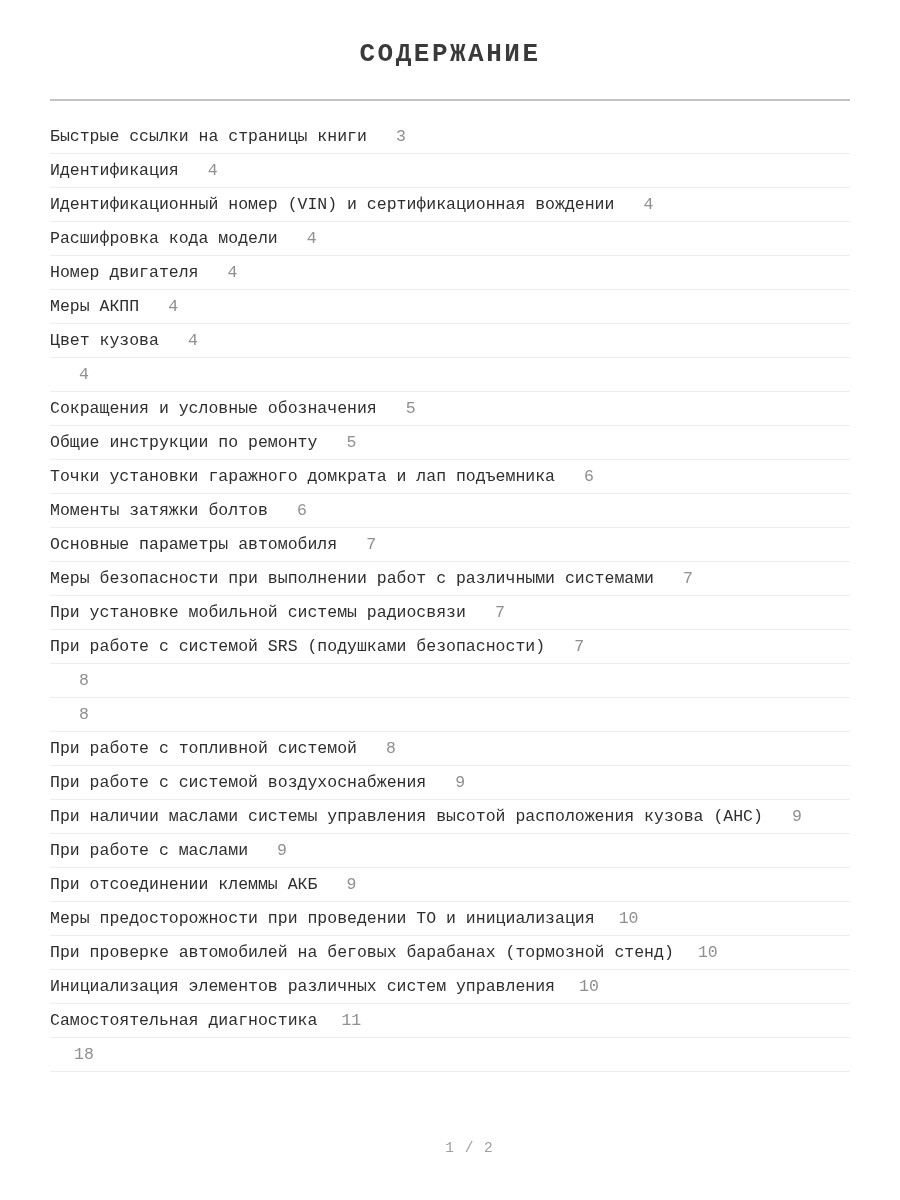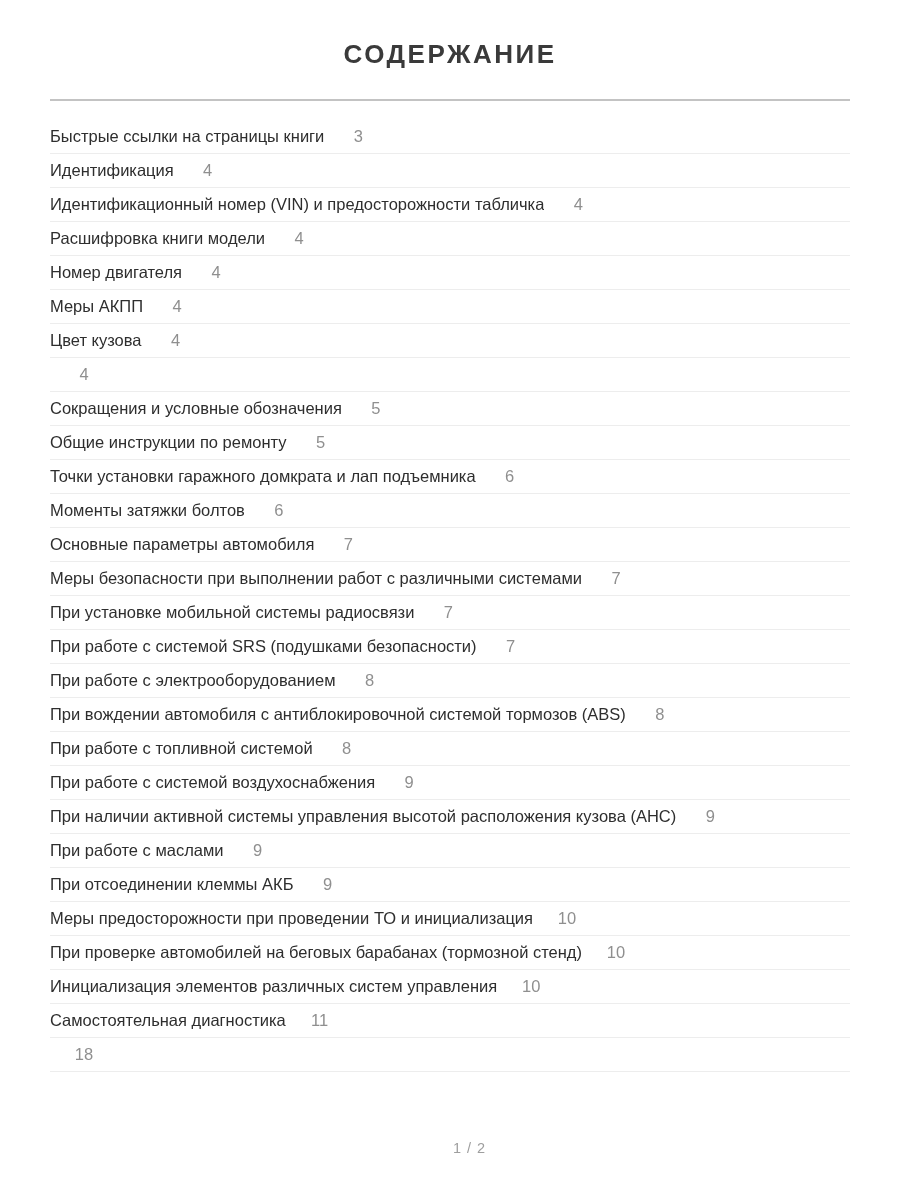--- a/index.html
+++ b/index.html
@@ -11,21 +11,21 @@
     --c-header-divider:#c3c3c3;
     --c-pagination:#9e9e9e;
   }
   *{margin:0;padding:0;box-sizing:border-box;}
   html,body{
     width:900px;height:1200px;overflow:hidden;
     background:var(--c-bg);
     font-family:"Liberation Sans", sans-serif;
   }
   .page{
-    width:900px;height:1200px;position:relative;background:var(--c-bg);
+    width:900px;height:1200px;position:relative;background:var(--c-bg);font-family:Liberation Mono, monospace;
   }
   .title{
     padding-top:40px;
     text-align:center;
     font-size:26px;
     font-weight:700;
     letter-spacing:2.5px;
     color:var(--c-title);
     line-height:28px;
   }
@@ -80,26 +80,26 @@
     <span class="toc-label">Быстрые ссылки на страницы книги</span>
     <span class="toc-page">3</span>
   </div>
 
   <div class="toc-row">
     <span class="toc-label">Идентификация</span>
     <span class="toc-page">4</span>
   </div>
 
   <div class="toc-row">
-    <span class="toc-label">Идентификационный номер (VIN) и предосторожности табличка</span>
-    <span class="toc-page">4</span>
-  </div>
-
-  <div class="toc-row">
-    <span class="toc-label">Расшифровка книги модели</span>
+    <span class="toc-label">Идентификационный номер (VIN) и сертификационная вождении</span>
+    <span class="toc-page">4</span>
+  </div>
+
+  <div class="toc-row">
+    <span class="toc-label">Расшифровка кода модели</span>
     <span class="toc-page">4</span>
   </div>
 
   <div class="toc-row">
     <span class="toc-label">Номер двигателя</span>
     <span class="toc-page">4</span>
   </div>
 
   <div class="toc-row">
     <span class="toc-label">Меры АКПП</span>
@@ -149,41 +149,39 @@
     <span class="toc-label">При установке мобильной системы радиосвязи</span>
     <span class="toc-page">7</span>
   </div>
 
   <div class="toc-row">
     <span class="toc-label">При работе с системой SRS (подушками безопасности)</span>
     <span class="toc-page">7</span>
   </div>
 
   <div class="toc-row">
-    <span class="toc-label">При работе с электрооборудованием</span>
     <span class="toc-page">8</span>
   </div>
 
   <div class="toc-row">
-    <span class="toc-label">При вождении автомобиля с антиблокировочной системой тормозов (ABS)</span>
     <span class="toc-page">8</span>
   </div>
 
   <div class="toc-row">
     <span class="toc-label">При работе с топливной системой</span>
     <span class="toc-page">8</span>
   </div>
 
   <div class="toc-row">
     <span class="toc-label">При работе с системой воздухоснабжения</span>
     <span class="toc-page">9</span>
   </div>
 
   <div class="toc-row">
-    <span class="toc-label">При наличии активной системы управления высотой расположения кузова (AHC)</span>
+    <span class="toc-label">При наличии маслами системы управления высотой расположения кузова (AHC)</span>
     <span class="toc-page">9</span>
   </div>
 
   <div class="toc-row">
     <span class="toc-label">При работе с маслами</span>
     <span class="toc-page">9</span>
   </div>
 
   <div class="toc-row">
     <span class="toc-label">При отсоединении клеммы АКБ</span>

